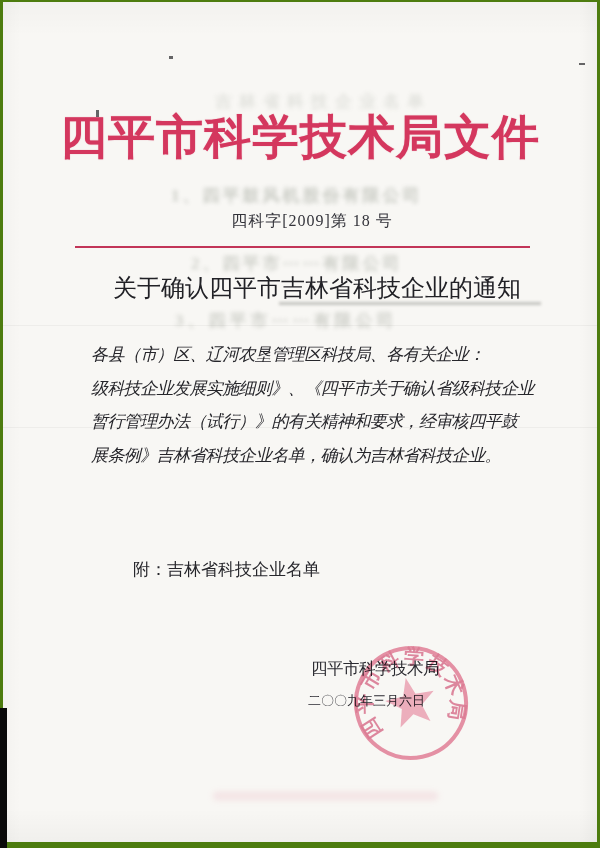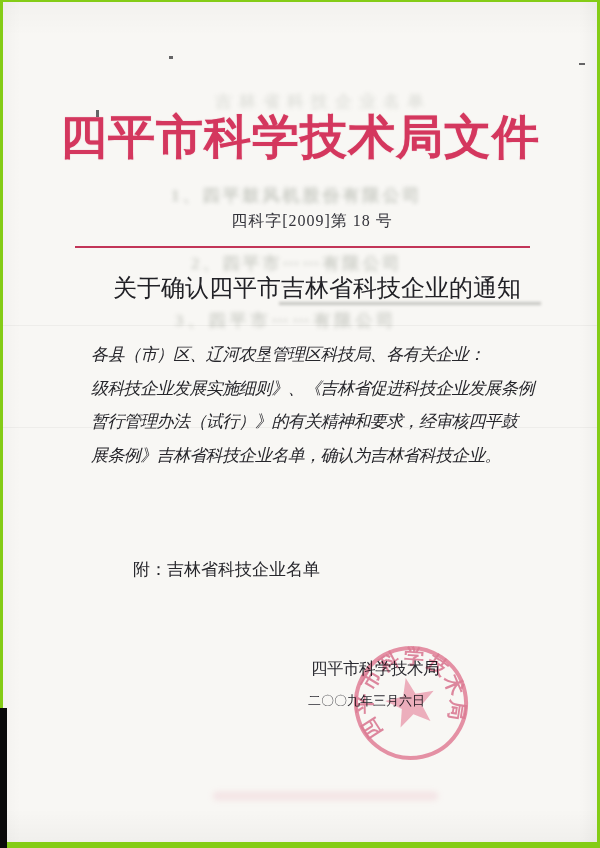--- a/index.html
+++ b/index.html
@@ -1,19 +1,19 @@
 <!DOCTYPE html>
 <html><head>
 <meta charset="utf-8">
 <style>
   html,body{margin:0;padding:0;}
   #scan{
     position:relative;
     width:600px;height:848px;
-    background:#84cc16;
+    background:#4d7c0f;
     overflow:hidden;
     font-family:"Liberation Serif","DejaVu Serif",serif;
   }
   #paper{
     position:absolute;
     left:3px;top:2px;right:3px;bottom:6px;
     background:
       linear-gradient(180deg, rgba(0,0,0,0.025) 0%, rgba(0,0,0,0) 4%, rgba(0,0,0,0) 96%, rgba(0,0,0,0.03) 100%),
       linear-gradient(90deg, rgba(0,0,0,0.02) 0%, rgba(0,0,0,0) 3%, rgba(0,0,0,0) 97%, rgba(0,0,0,0.03) 100%),
       #f8f7f4;
@@ -133,21 +133,21 @@
     <div id="header-title">四平市科学技术局文件</div>
 
     <div id="doc-number">四科字[2009]第 18 号</div>
 
     <div id="red-rule"></div>
 
     <div id="notice-title">关于确认四平市吉林省科技企业的通知</div>
 
     <div id="body-block">
       <div class="bline">各县（市）区、辽河农垦管理区科技局、各有关企业：</div>
-      <div class="bline">级科技企业发展实施细则》、《吉林省促进科技企业发展条例</div>
+      <div class="bline">级科技企业发展实施细则》、《四平市关于确认省级科技企业</div>
       <div class="bline">暂行管理办法（试行）》的有关精神和要求，经审核四平鼓</div>
       <div class="bline">展条例》吉林省科技企业名单，确认为吉林省科技企业。</div>
     </div>
 
     <div id="attachment">附：吉林省科技企业名单</div>
 
     <div id="issuer">四平市科学技术局</div>
     <div id="issue-date">二〇〇九年三月六日</div>
 
     <svg id="seal" viewBox="0 0 124 124">

